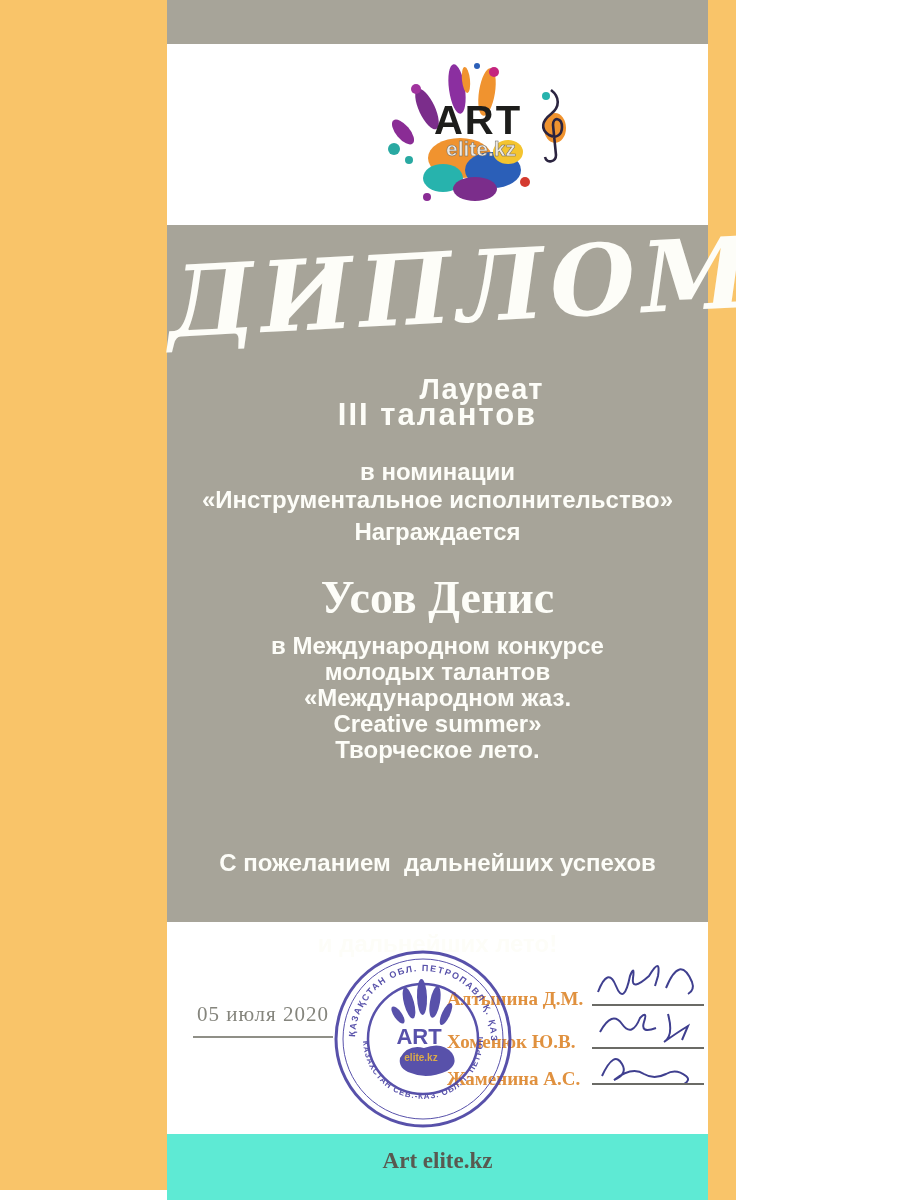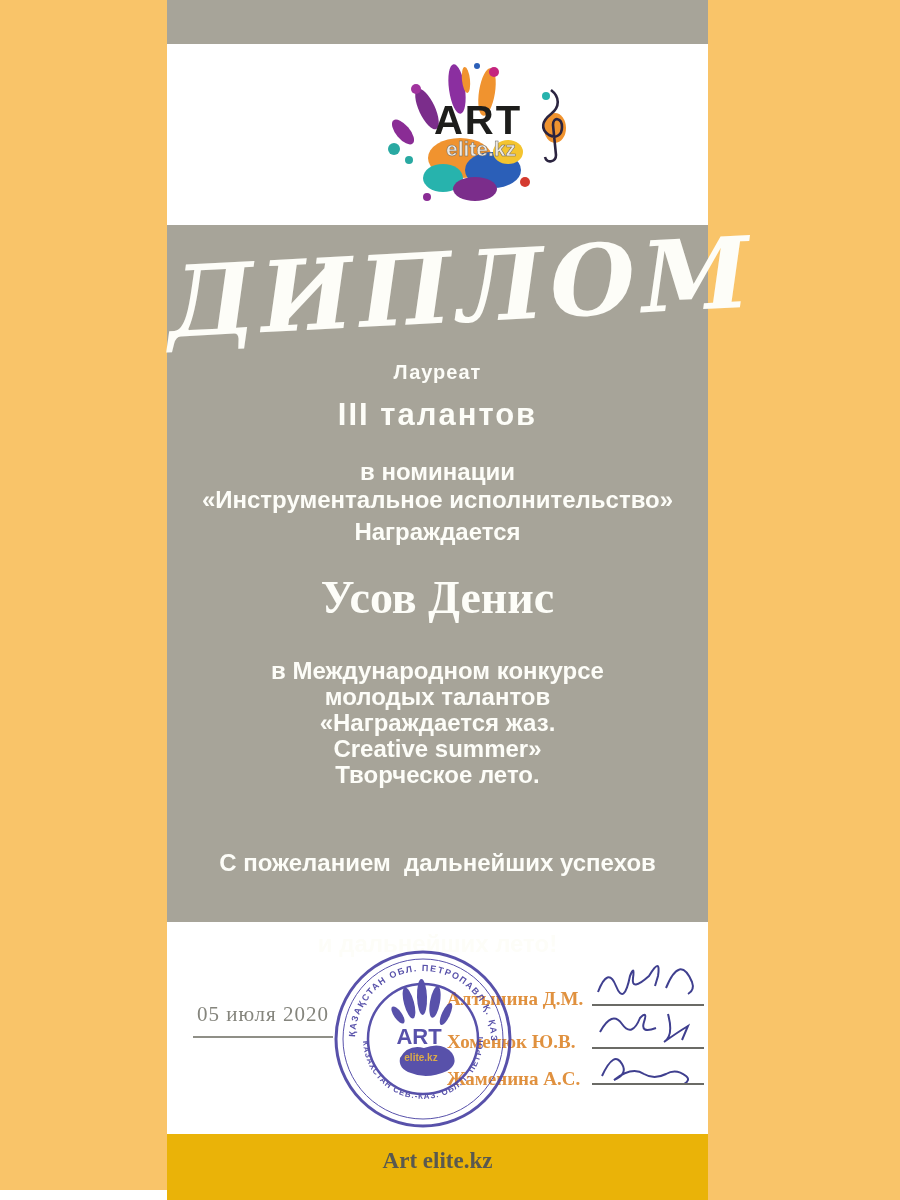--- a/index.html
+++ b/index.html
@@ -1,44 +1,44 @@
 <!DOCTYPE html>
 <html><head>
 <meta charset="utf-8">
 <style>
   html,body{margin:0;padding:0;background:#ffffff;}
-  .page{position:relative;width:900px;height:1200px;background:#ffffff;overflow:hidden;
+  .page{position:relative;width:736px;height:1200px;background:#ffffff;overflow:hidden;
         font-family:"Liberation Sans",sans-serif;}
   .band{position:absolute;top:0;background:#f9c469;}
   .band.left{left:0;width:167px;height:1190px;}
   .band.right{left:708px;width:192px;height:1200px;}
   .strip-top{position:absolute;left:167px;top:0;width:541px;height:44px;background:#a7a499;}
   .logo-wrap{position:absolute;left:365px;top:52px;width:230px;height:166px;}
   .panel{position:absolute;left:167px;top:225px;width:541px;height:697px;background:#a7a499;}
   .panel .t{position:absolute;left:0;width:100%;text-align:center;color:#fdfdf8;font-weight:bold;}
   .title{top:6px;font-family:"DejaVu Serif",serif;font-style:italic;font-weight:bold;
          font-size:98px;letter-spacing:6px;transform:rotate(-3deg);color:#ffffff;}
-  .award{top:136px;font-size:20px;letter-spacing:1px;}
+  .award{top:148px;font-size:29px;letter-spacing:1px;padding-left:44px;}
   .degree{top:172px;font-size:31px;letter-spacing:2px;}
   .nom-label{top:233px;font-size:24px;}
   .nomination{top:261px;font-size:24px;}
   .awarded{top:293px;font-size:24px;}
   .recipient{top:346px;font-family:Liberation Serif, serif;font-weight:normal;
              color:#151515;font-size:46px;}
-  .contest{top:408px;font-size:24px;line-height:26px;margin-top:25px;}
+  .contest{top:408px;font-size:24px;line-height:26px;}
   .wish{top:570px;font-size:24px;line-height:27px;white-space:pre-wrap;}
   .date-box{position:absolute;left:193px;top:1002px;width:140px;text-align:center;
             font-family:"Liberation Serif",serif;font-size:21px;color:#85857d;
             border-bottom:2px solid #8f8f87;padding-bottom:9px;letter-spacing:1px;}
   .sig-name{position:absolute;left:447px;width:175px;font-family:"Liberation Serif",serif;
             font-weight:bold;font-size:19px;color:#e0913f;}
   .sig-line{position:absolute;left:592px;width:112px;border-bottom:2px solid #6b6b66;}
   .sig-scribble{position:absolute;left:588px;width:118px;height:46px;}
   .stamp-wrap{position:absolute;left:332px;top:948px;width:182px;height:182px;opacity:0.92;}
-  .strip-bottom{position:absolute;left:167px;top:1134px;width:541px;height:66px;background:#eab308;}
+  .strip-bottom{position:absolute;left:167px;top:1134px;width:541px;height:66px;background:#5eead4;}
   .brand{position:absolute;left:0;top:14px;width:100%;text-align:center;
          font-family:"Liberation Serif",serif;font-weight:bold;font-size:23px;color:#595950;}
   svg text{font-family:"Liberation Sans",sans-serif;}
 </style>
 </head>
 <body>
 
 <div class="page">
 
   <div class="band left"></div>
@@ -76,21 +76,21 @@
     <div class="t title">ДИПЛОМ</div>
     <div class="t award">Лауреат</div>
     <div class="t degree">III талантов</div>
     <div class="t nom-label">в номинации</div>
     <div class="t nomination">«Инструментальное исполнительство»</div>
     <div class="t awarded">Награждается</div>
     <div class="t recipient">Усов Денис</div>
     <div class="t contest">
       <div>в Международном конкурсе</div>
       <div>молодых талантов</div>
-      <div>«Награждается жаз.</div>
+      <div>«Международном жаз.</div>
       <div>Creative summer»</div>
       <div>Творческое лето.</div>
     </div>
     <div class="t wish">
       <div>С пожеланием  дальнейших успехов</div>
       <div>и дальнейших лето!</div>
     </div>
   </div>
 
   <div class="date-box">05 июля 2020</div>

